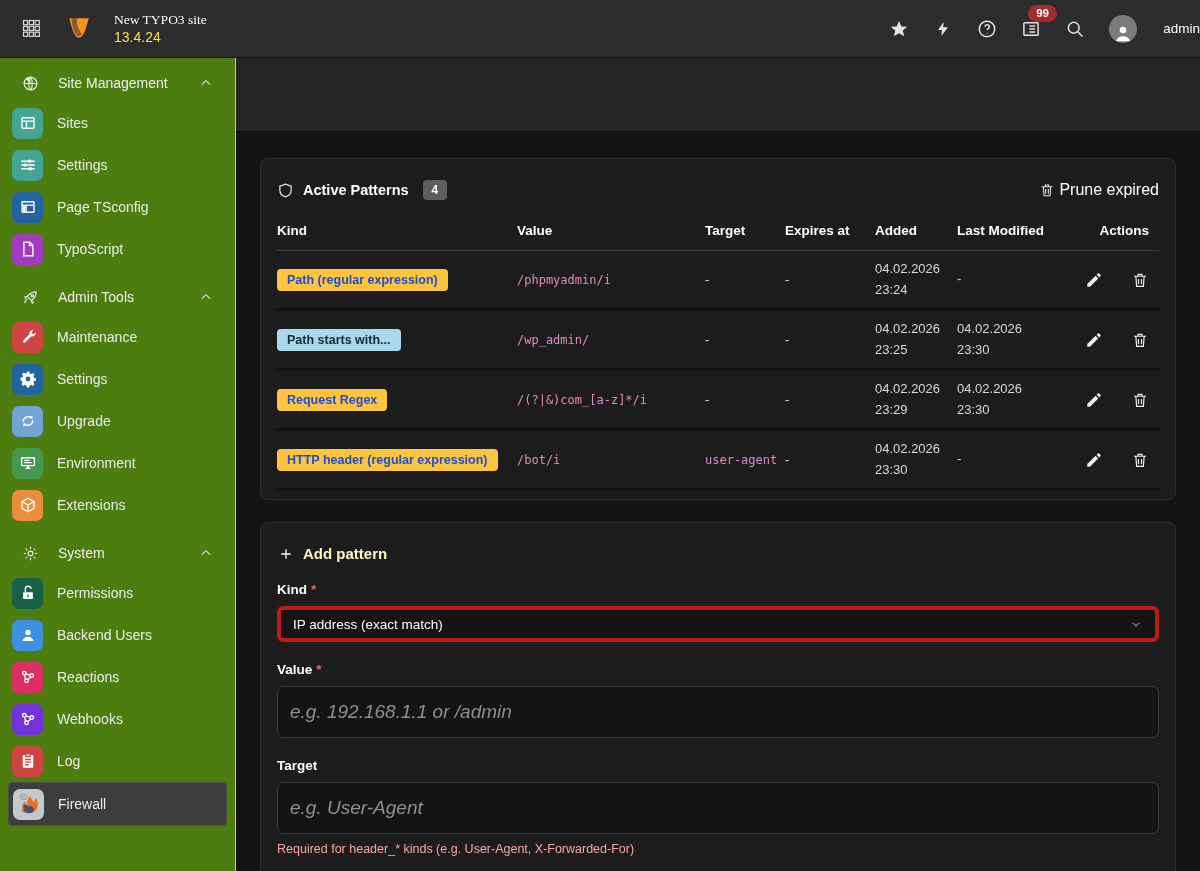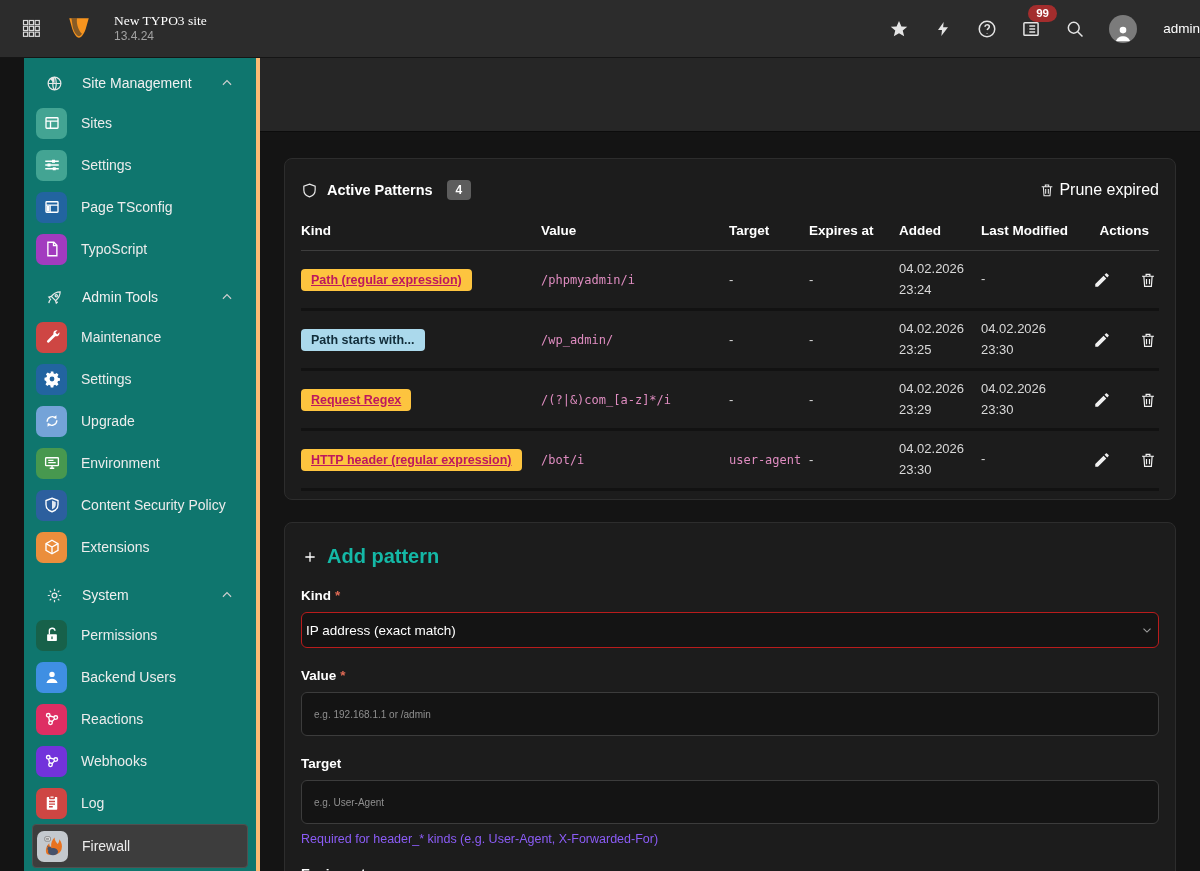--- a/index.html
+++ b/index.html
@@ -7,36 +7,36 @@
     font-family:"Liberation Sans", sans-serif; }
 
   
   .topbar { height:58px; background:#2c2c2c; border-bottom:1px solid #151515;
     display:flex; align-items:center; }
   .brand { display:flex; align-items:center; padding-left:18px; gap:18px; }
   .grid-btn { width:26px; height:26px; display:flex; align-items:center; justify-content:center; cursor:pointer; }
   .brand-logo { width:26px; height:26px; margin-left:4px; }
   .brand-text { margin-left:4px; }
   .brand-title { color:#ffffff; font-size:13.5px; line-height:1.3;font-family:Liberation Serif, serif; }
-  .brand-version { color:#a3a3a3; font-size:12px; line-height:1.3; }
+  .brand-version { color:#fde047; font-size:14px; line-height:1.3; }
   .tb-actions { margin-left:auto; display:flex; align-items:center; gap:24px; }
   .tb-icon { width:20px; height:20px; display:flex; align-items:center; justify-content:center; cursor:pointer; position:relative; }
   .tb-icon svg { stroke:#e4e4e4; fill:none; stroke-width:1.8; }
   .tb-icon.filled svg { fill:#e4e4e4; stroke:none; }
   .notif-badge { position:absolute; top:-14px; left:7px; background:#a32d2d; color:#fff;
     font-size:11.5px; font-weight:bold; border-radius:10px; padding:2px 8px; line-height:1.2; }
   .user { display:flex; align-items:center; gap:26px; cursor:pointer; }
   .avatar { width:28px; height:28px; border-radius:50%; background:#7b7b7b;
     display:flex; align-items:flex-end; justify-content:center; overflow:hidden; }
   .user-name { color:#fff; font-size:13.5px; }
 
   
   .app { display:flex; height:813px; }
-  .sidebar { width:236px; background:#0f766e; border-right:4px solid #fdba74;
-    padding-top:6px; overflow:hidden; flex-shrink:0;margin-left:24px; }
+  .sidebar { width:236px; background:#4d7c0f; border-right:1px solid #fdba74;
+    padding-top:6px; overflow:hidden; flex-shrink:0; }
   .main { flex:1; display:flex; flex-direction:column; min-width:0; }
   .docheader { height:74px; background:#262626; border-bottom:1px solid #0c0c0c; }
   .content { flex:1; background:#141414; padding:26px 24px 0 24px; overflow:hidden; }
 
   
   .sb-section { display:flex; align-items:center; height:38px; padding:0 22px; color:#f0f0f0;
     font-size:14px; cursor:pointer; margin-top:8px; }
   .sb-section:first-child { margin-top:0; }
   .sb-sec-icon { width:17px; height:17px; margin-right:19px; display:flex; }
   .sb-sec-icon svg { stroke:#e8e8e8; fill:none; stroke-width:1.7; }
@@ -66,49 +66,49 @@
 
   .tbl-head, .tbl-row { display:grid;
     grid-template-columns:240px 188px 80px 90px 82px 112px 1fr; align-items:center; }
   .tbl-head { padding:8px 0 12px 0; border-bottom:1px solid #3d3d3d; }
   .tbl-head .th { color:#fff; font-weight:bold; font-size:13.5px; }
   .th-actions { text-align:right; padding-right:10px; }
   .tbl-row { min-height:60px; border-bottom:3px solid #121212; padding:8px 0; }
   .tbl-row:first-of-type { border-top:3px solid #121212; }
   .badge { display:inline-block; font-weight:bold; font-size:12.5px; padding:4px 10px;
     border-radius:4px; }
-  .badge-yellow { background:#fdc43f; color:#be185d;text-decoration:underline; }
+  .badge-yellow { background:#fdc43f; color:#1d4ed8; }
   .badge-blue { background:#abd9ec; color:#102c39; }
   .code { font-family:"DejaVu Sans Mono", monospace; font-size:12px; color:#df8cc0; }
   .dash { color:#d9d9d9; font-size:13px; }
   .dt { color:#d9d9d9; font-size:13px; }
   .dt span { display:block; line-height:1.55; }
   .actions { display:flex; justify-content:flex-end; gap:28px; padding-right:10px; }
   .icon-btn { width:18px; height:18px; display:flex; cursor:pointer; }
   .icon-btn svg { stroke:#f0f0f0; fill:none; stroke-width:1.6; }
   .icon-btn.pencil svg { fill:#f0f0f0; stroke:none; }
 
   
   .card-form { margin-top:22px; padding:18px 16px 24px 16px; height:400px; }
-  .form-title { display:flex; align-items:center; gap:10px; color:#14b8a6; font-weight:bold;
-    font-size:20px; margin:4px 0 16px 2px; }
+  .form-title { display:flex; align-items:center; gap:10px; color:#fef9c3; font-weight:bold;
+    font-size:15px; margin:4px 0 16px 2px; }
   .form-title svg { stroke:#fff; stroke-width:2.2; fill:none; }
   .field { margin-top:20px; }
   .field-label { display:block; color:#fff; font-weight:bold; font-size:13.5px; margin-bottom:9px; }
   .req { color:#e06a55; margin-left:4px; font-weight:bold; }
-  .text-input { width:100%; height:44px; background:#141414; border:1px solid #3c3c3c;
-    border-radius:6px; padding:0 12px; color:#e8e8e8; font-size:10px;
-    font-family:"Liberation Sans", sans-serif; outline:none; }
+  .text-input { width:100%; height:52px; background:#141414; border:1px solid #3c3c3c;
+    border-radius:6px; padding:0 12px; color:#e8e8e8; font-size:19px;
+    font-family:"Liberation Sans", sans-serif; outline:none;font-style:italic; }
   .text-input::placeholder { color:#8f8f8f; }
-  .select-box, .date-box { width:100%; height:36px; background:#141414; border:1px solid #b91c1c;
-    border-radius:6px; display:flex; align-items:center; padding:0 4px; color:#fff;
+  .select-box, .date-box { width:100%; height:36px; background:#141414; border:4px solid #b91c1c;
+    border-radius:6px; display:flex; align-items:center; padding:0 12px; color:#fff;
     font-size:13.5px; cursor:pointer; }
   .select-box .chev, .date-box .cal { margin-left:auto; display:flex; }
   .select-box svg { stroke:#9d9d9d; fill:none; stroke-width:2; }
-  .help { color:#8b5cf6; font-size:12.5px; margin-top:8px; }
+  .help { color:#fca5a5; font-size:12.5px; margin-top:8px; }
 </style>
 </head>
 <body>
 
 <header class="topbar">
   <div class="brand">
     <span class="grid-btn">
       <svg width="20" height="20" viewBox="0 0 24 24">
         <g fill="none" stroke="#dcdcdc" stroke-width="1.4">
           <rect x="3" y="3" width="5" height="5"></rect>
@@ -288,29 +288,20 @@
       <span class="tile" style="background:#47984f">
         <svg width="18" height="18" viewBox="0 0 24 24">
             <rect x="3.5" y="5" width="17" height="10.5" rx="1"></rect>
             <path d="M7 8.5h7M7 11.5h10"></path>
             <path d="M9 19h6M12 15.5V19"></path>
           </svg>
       </span>
       <span class="sb-label">Environment</span>
     </div>
     <div class="sb-item">
-      <span class="tile" style="background:#2c5f9e">
-        <svg width="18" height="18" viewBox="0 0 24 24">
-            <path d="M12 3l8 3v5.2c0 4.8-3.4 8.3-8 9.8-4.6-1.5-8-5-8-9.8V6z"></path>
-            <path d="M12 6l5 1.9v3.4c0 3-2.1 5.3-5 6.4z" fill="#fff" stroke="none" opacity="0.85"></path>
-          </svg>
-      </span>
-      <span class="sb-label">Content Security Policy</span>
-    </div>
-    <div class="sb-item">
       <span class="tile" style="background:#eb8e3c">
         <svg width="18" height="18" viewBox="0 0 24 24">
             <path d="M12 3l8 4.5v9L12 21l-8-4.5v-9z"></path>
             <path d="M12 12l8-4.5M12 12L4 7.5M12 12v9"></path>
           </svg>
       </span>
       <span class="sb-label">Extensions</span>
     </div>
 
     <div class="sb-section">

